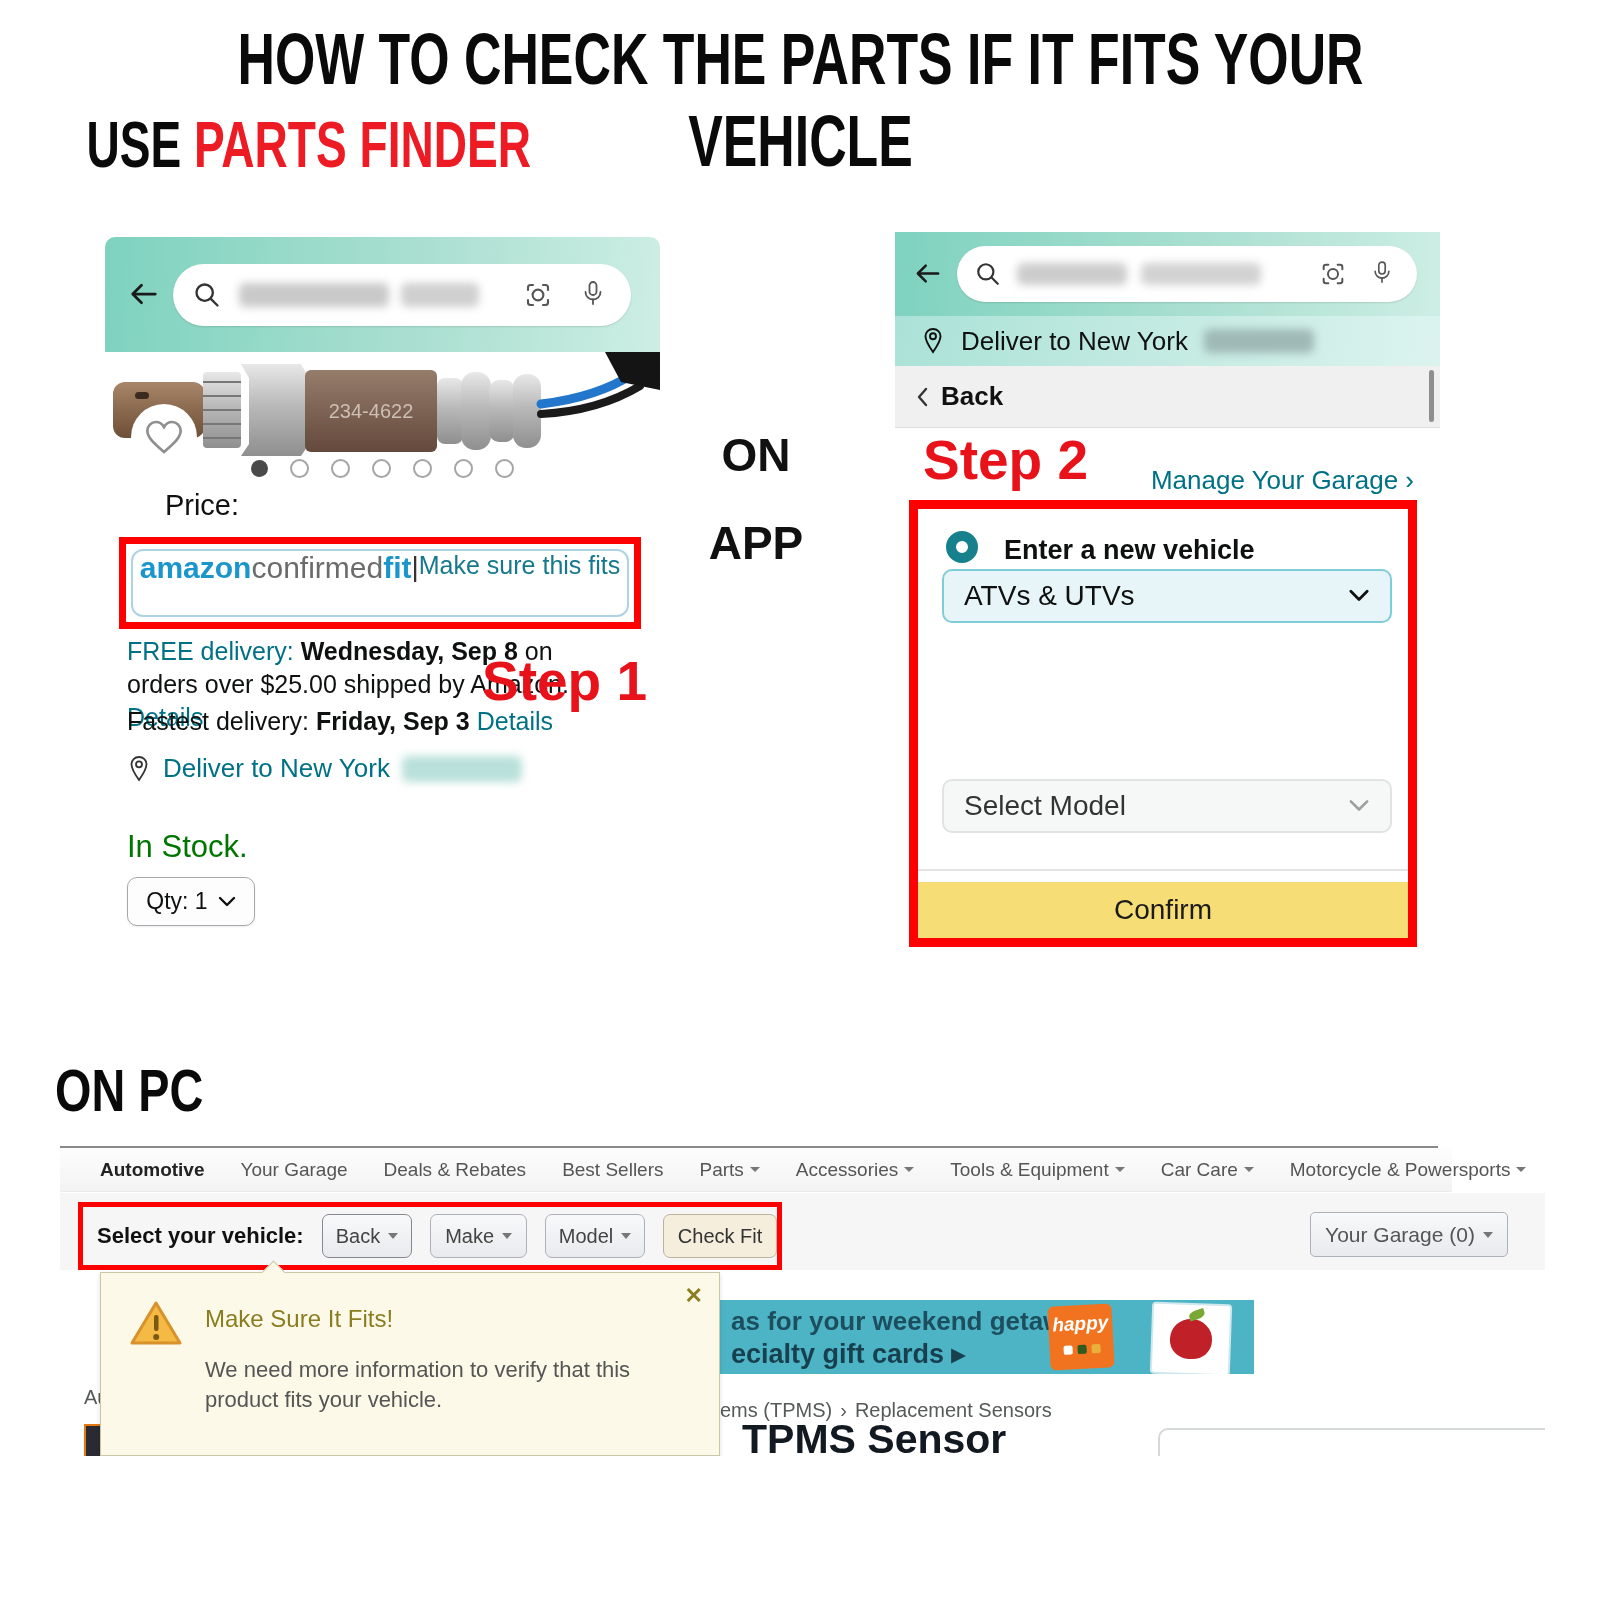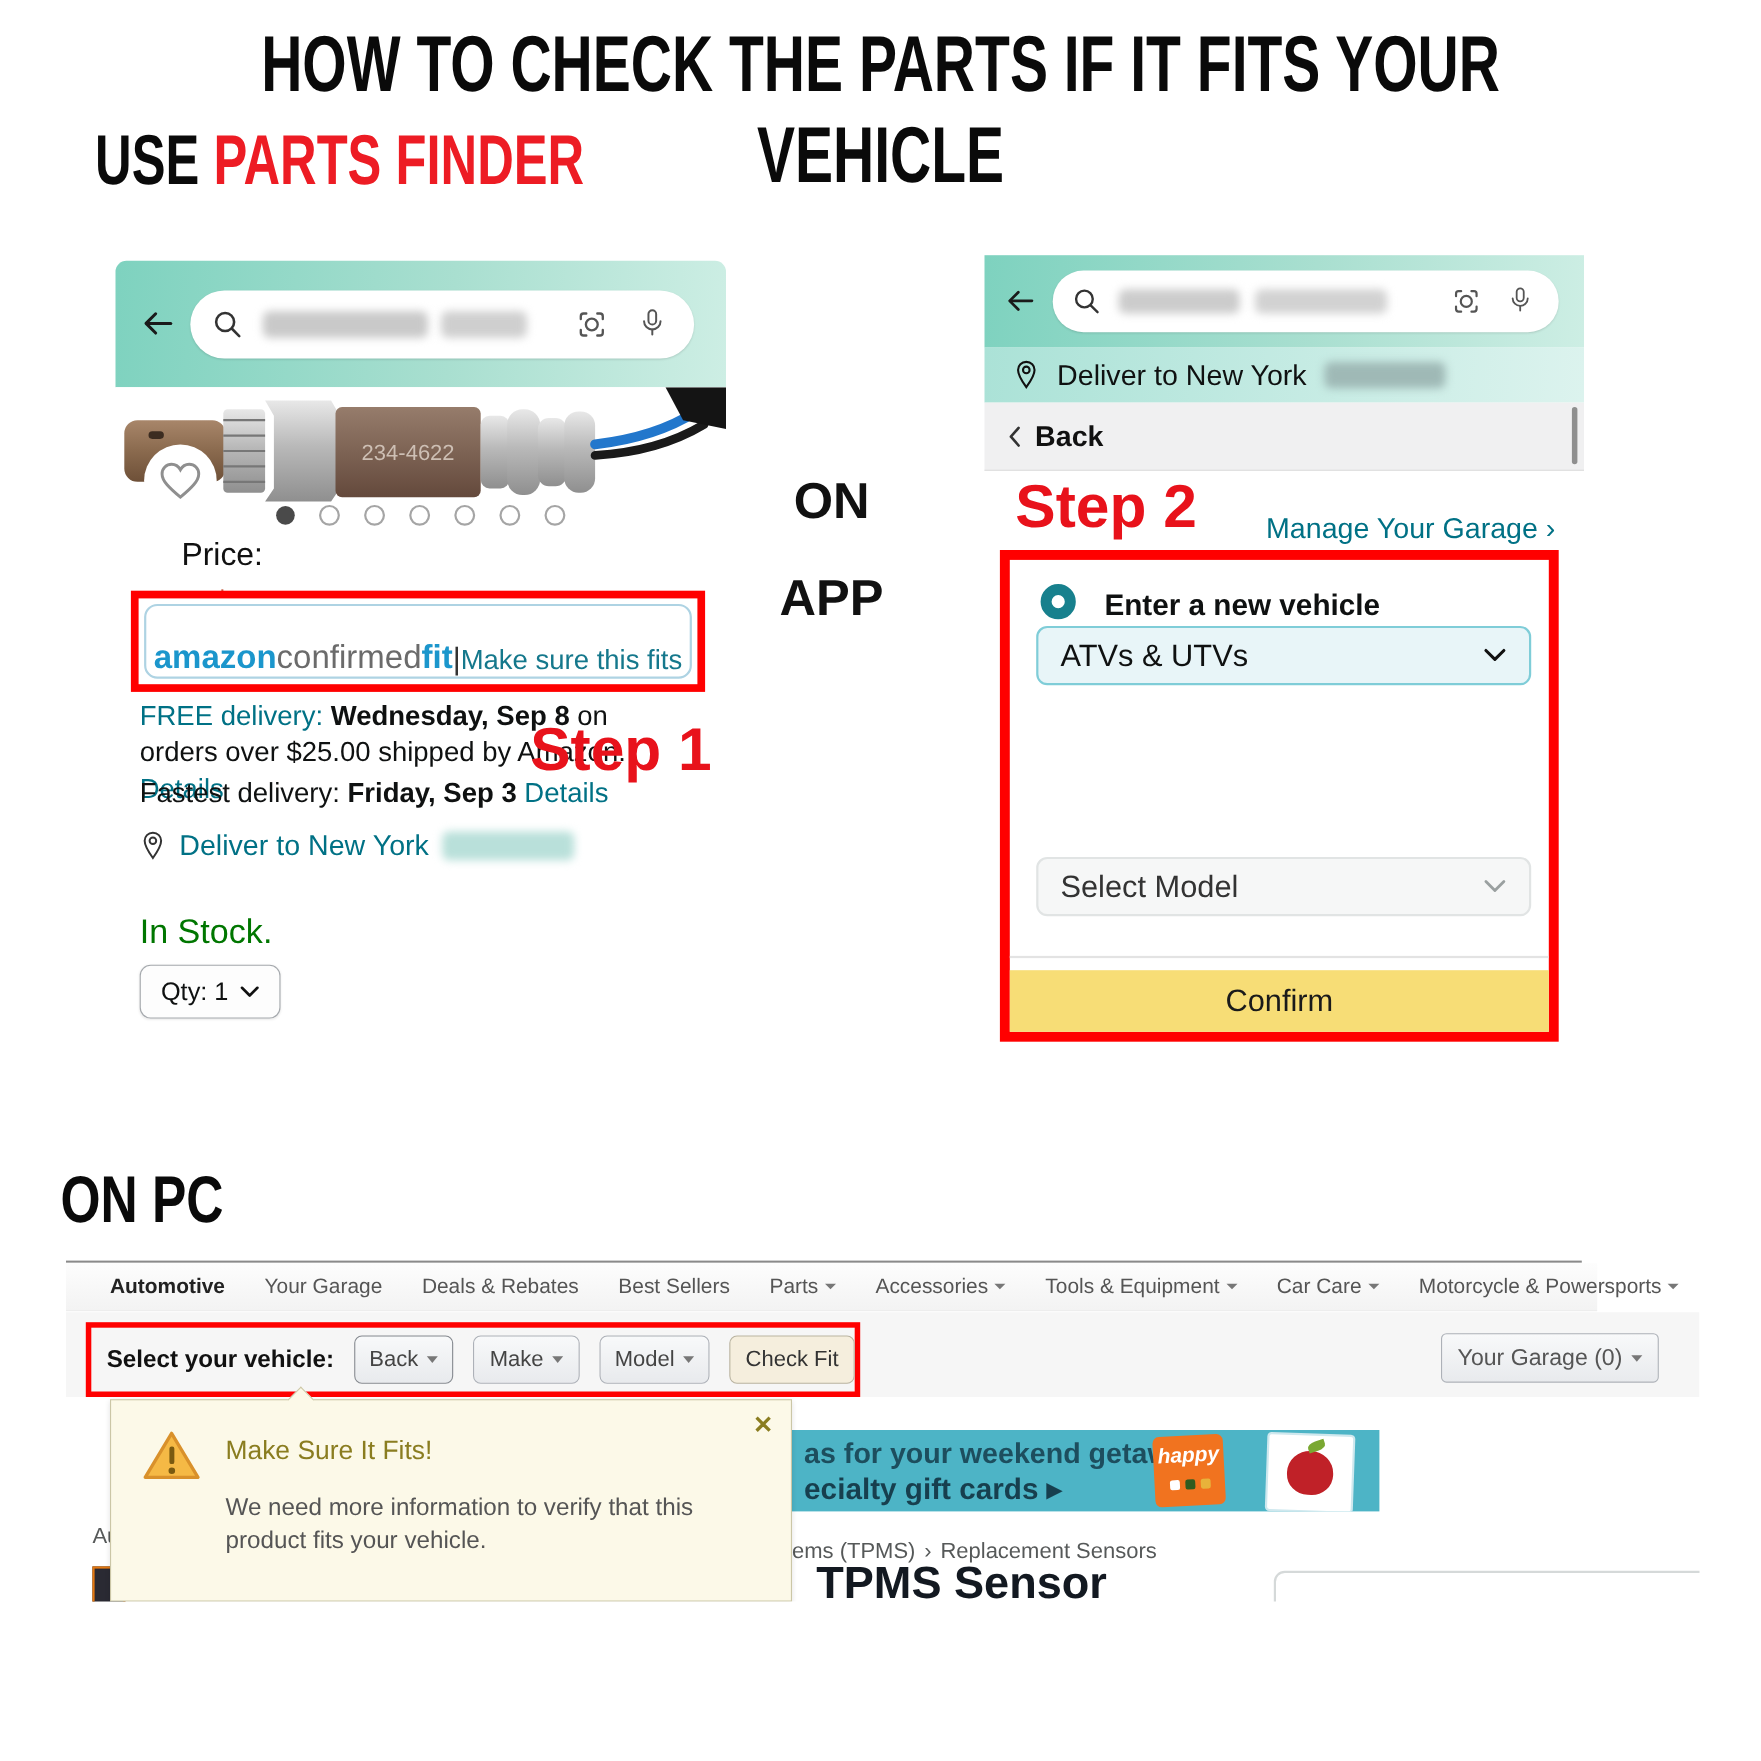--- a/index.html
+++ b/index.html
@@ -134,21 +134,21 @@
       <span class="dot" style="width:15px;height:15px;background:#fff;border:2px solid #a5a5a5;"></span>
     </div>
 
     <div class="abs" style="left:22px;top:252px;display:flex;align-items:center;gap:10px;font-size:29px;flex-direction:column;">
       <span style="color:#111;">Price:</span>
       <span style="color:#b12704;font-size:30px;">$</span>
       <span class="blur" style="width:150px;height:34px;background:#e3bdb6;display:inline-block;"></span>
     </div>
 
     <div class="abs" style="left:14px;top:300px;width:522px;height:92px;border:7px solid #ff0000;background:#fff;box-sizing:border-box;">
-      <div class="abs" style="left:5px;top:5px;right:5px;bottom:5px;border:2px solid #aed3e3;border-radius:12px;display:flex;align-items:flex-end;justify-content:center;">
+      <div class="abs" style="left:5px;top:5px;right:5px;bottom:5px;border:2px solid #aed3e3;border-radius:12px;display:flex;align-items:flex-start;justify-content:center;">
         <span style="font-size:30px;">
           <span style="color:#1b96cc;font-weight:700;">amazon</span><span style="color:#6b6b6b;">confirmed</span><span style="color:#1b96cc;font-weight:700;">fit</span>
         </span>
         <span style="font-size:28px;color:#333;">|</span>
         <span style="font-size:25px;color:#15788c;">Make sure this fits</span>
       </div>
     </div>
 
     <div class="abs" style="left:22px;top:398px;width:500px;font-size:25px;line-height:1.32;">
       <span class="teal-link">FREE delivery: </span><span style="font-weight:700;">Wednesday, Sep 8</span><span> on orders over $25.00 shipped by Amazon. </span><span class="teal-link">Details</span>

